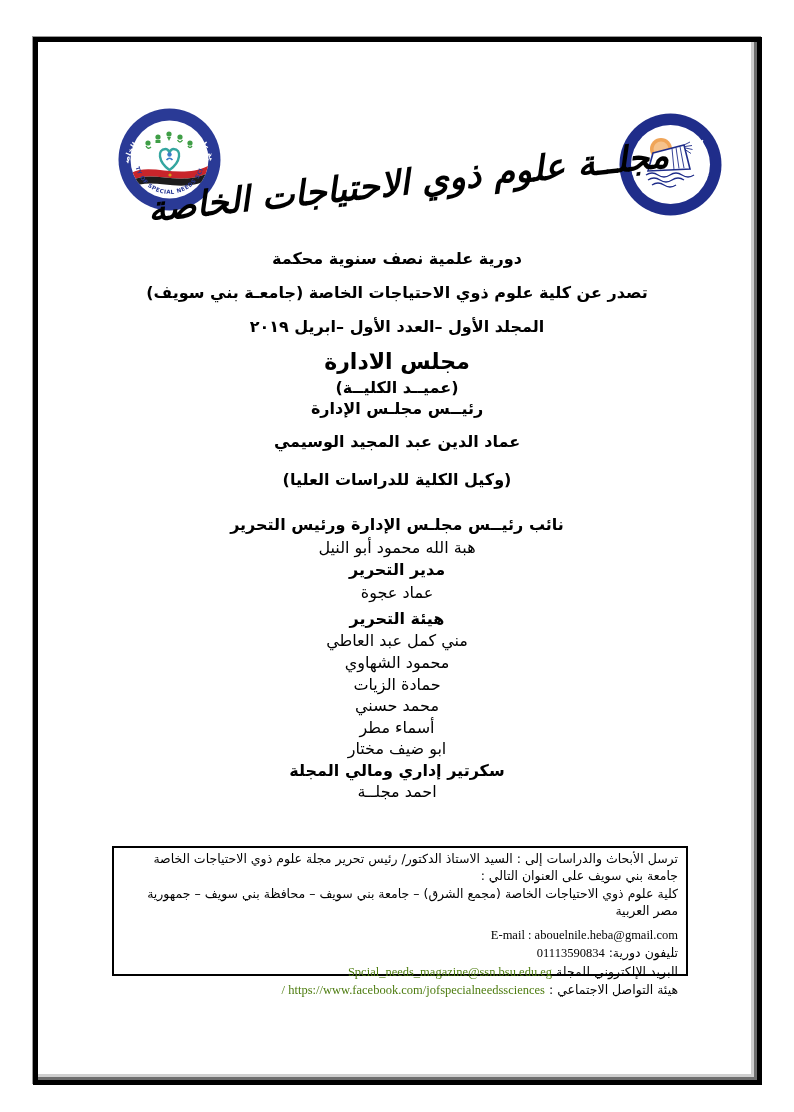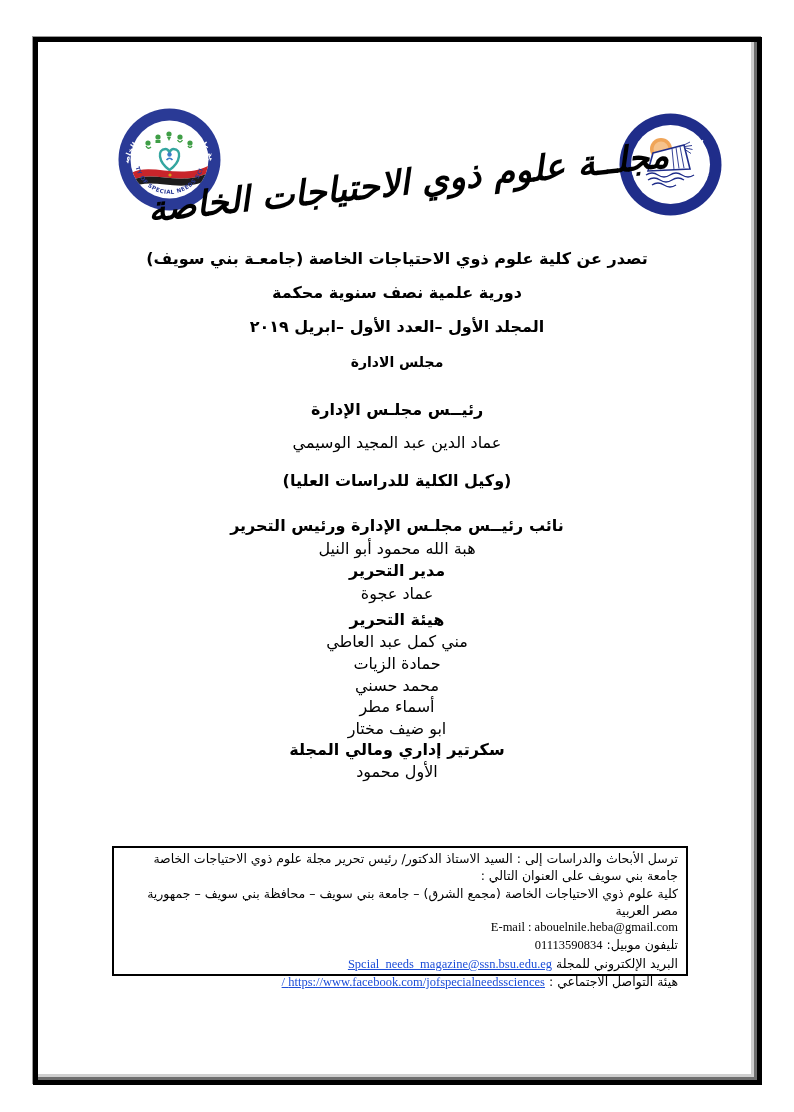--- a/index.html
+++ b/index.html
@@ -19,33 +19,33 @@
   .logo-left{left:117px;top:107px;}
   .logo-right{left:618px;top:112px;}
   .title-callig{
     position:absolute;left:150px;top:162px;width:520px;text-align:center;
     font-size:35px;font-weight:bold;font-style:italic;
     transform:rotate(-6deg);letter-spacing:-1px;white-space:nowrap;
   }
   #content{position:absolute;left:40px;top:248px;width:714px;}
   .c{text-align:center;direction:rtl;font-size:16px;line-height:21px;}
   .sub{font-weight:bold;margin-bottom:13px;}
-  .heading{font-size:14px;line-height:30px;font-weight:bold;margin-top:10px;margin-bottom:22px;}
+  .heading{font-size:22px;line-height:30px;font-weight:bold;margin-top:10px;}
   .b{font-weight:bold;}
-  .mt12{margin-top:12px;} .mt17{margin-top:17px;}
+  .mt12{margin-top:12px;font-weight:bold;} .mt17{margin-top:17px;}
   .mt24{margin-top:24px;} .mt4{margin-top:4px;}
   .lh225{line-height:22.5px;text-align:center;} .lh215{line-height:21.5px;}
   
   .contact-box{
     position:absolute;left:112px;top:846px;width:576px;height:130px;
     box-sizing:border-box;border:2px solid #000;padding:2px 8px;
     direction:rtl;text-align:right;font-size:12.5px;line-height:17.3px;
   }
-  .latin{font-family:"Liberation Serif",serif;}
-  .link{color:#1d4ed8;text-decoration:underline;font-family:"Liberation Serif",serif;cursor:pointer;}
+  .latin{font-family:"Liberation Serif",serif;margin-top:8px;}
+  .link{color:#4d7c0f;font-family:"Liberation Serif",serif;cursor:pointer;}
   .email-line{direction:ltr;text-align:right;}
 </style>
 </head>
 <body>
 
 <div class="page-frame"></div>
 
 <div class="logo logo-left">
   <svg viewBox="0 0 105 105" width="105" height="105">
     <defs>
@@ -121,49 +121,51 @@
     </g>
     <text font-size="6.2" fill="#ffffff" font-weight="bold" letter-spacing="1">
       <textPath href="#uniBottom" startOffset="50%" text-anchor="middle">BENI-SUEF  UNIVERSITY</textPath>
     </text>
   </svg>
 </div>
 
 <div class="title-callig" dir="rtl">مجلــة علوم ذوي الاحتياجات الخاصة</div>
 
 <div id="content">
+  <div class="c sub">دورية علمية نصف سنوية محكمة</div>
   <div class="c sub">تصدر عن كلية علوم ذوي الاحتياجات الخاصة (جامعـة بني سويف)</div>
-  <div class="c sub">دورية علمية نصف سنوية محكمة</div>
   <div class="c b">المجلد الأول –العدد الأول –ابريل ٢٠١٩</div>
   <div class="c heading">مجلس الادارة</div>
 
+  <div class="c b">(عميــد الكليــة)</div>
   <div class="c b">رئيــس مجلـس الإدارة</div>
   <div class="c mt12">عماد الدين عبد المجيد الوسيمي</div>
   <div class="c b mt17">(وكيل الكلية للدراسات العليا)</div>
   <div class="c b mt24 lh225">نائب رئيــس مجلـس الإدارة ورئيس التحرير</div>
   <div class="c lh225">هبة الله محمود أبو النيل</div>
   <div class="c b lh225">مدير التحرير</div>
   <div class="c lh225">عماد عجوة</div>
   <div class="c b mt4 lh215">هيئة التحرير</div>
   <div class="c lh225">مني كمل عبد العاطي</div>
+  <div class="c lh215">محمود الشهاوي</div>
   <div class="c lh215">حمادة الزيات</div>
   <div class="c lh215">محمد حسني</div>
   <div class="c lh215">أسماء مطر</div>
   <div class="c lh215">ابو ضيف مختار</div>
   <div class="c b lh215">سكرتير إداري ومالي المجلة</div>
-  <div class="c lh215">الأول محمود</div>
+  <div class="c lh215">احمد مجلــة</div>
 </div>
 
 <div class="contact-box">
   <div>ترسل الأبحاث والدراسات إلى : السيد الاستاذ الدكتور/ رئيس تحرير مجلة علوم ذوي الاحتياجات الخاصة</div>
   <div>جامعة بني سويف على العنوان التالي :</div>
   <div>كلية علوم ذوي الاحتياجات الخاصة (مجمع الشرق) – جامعة بني سويف – محافظة بني سويف – جمهورية مصر العربية</div>
   <div class="email-line latin">E-mail : abouelnile.heba@gmail.com</div>
   <div>
-    <span>تليفون موبيل:</span>
+    <span>تليفون دورية:</span>
     <span class="latin">01113590834</span>
   </div>
   <div>
     <span>البريد الإلكتروني للمجلة</span>
     <a class="link">Spcial_needs_magazine@ssn.bsu.edu.eg</a>
   </div>
   <div>
     <span>هيئة التواصل الاجتماعي  :</span>
     <a class="link">https://www.facebook.com/jofspecialneedssciences /</a>
   </div>

